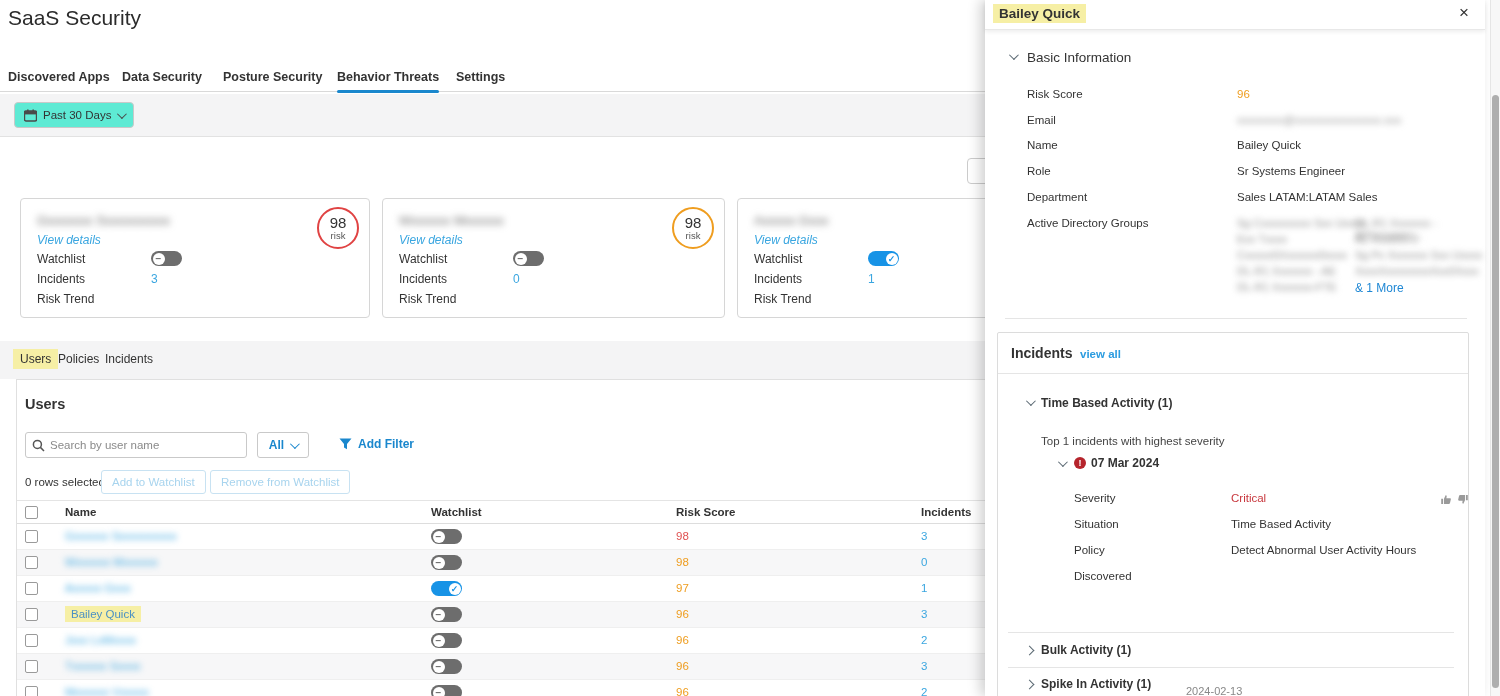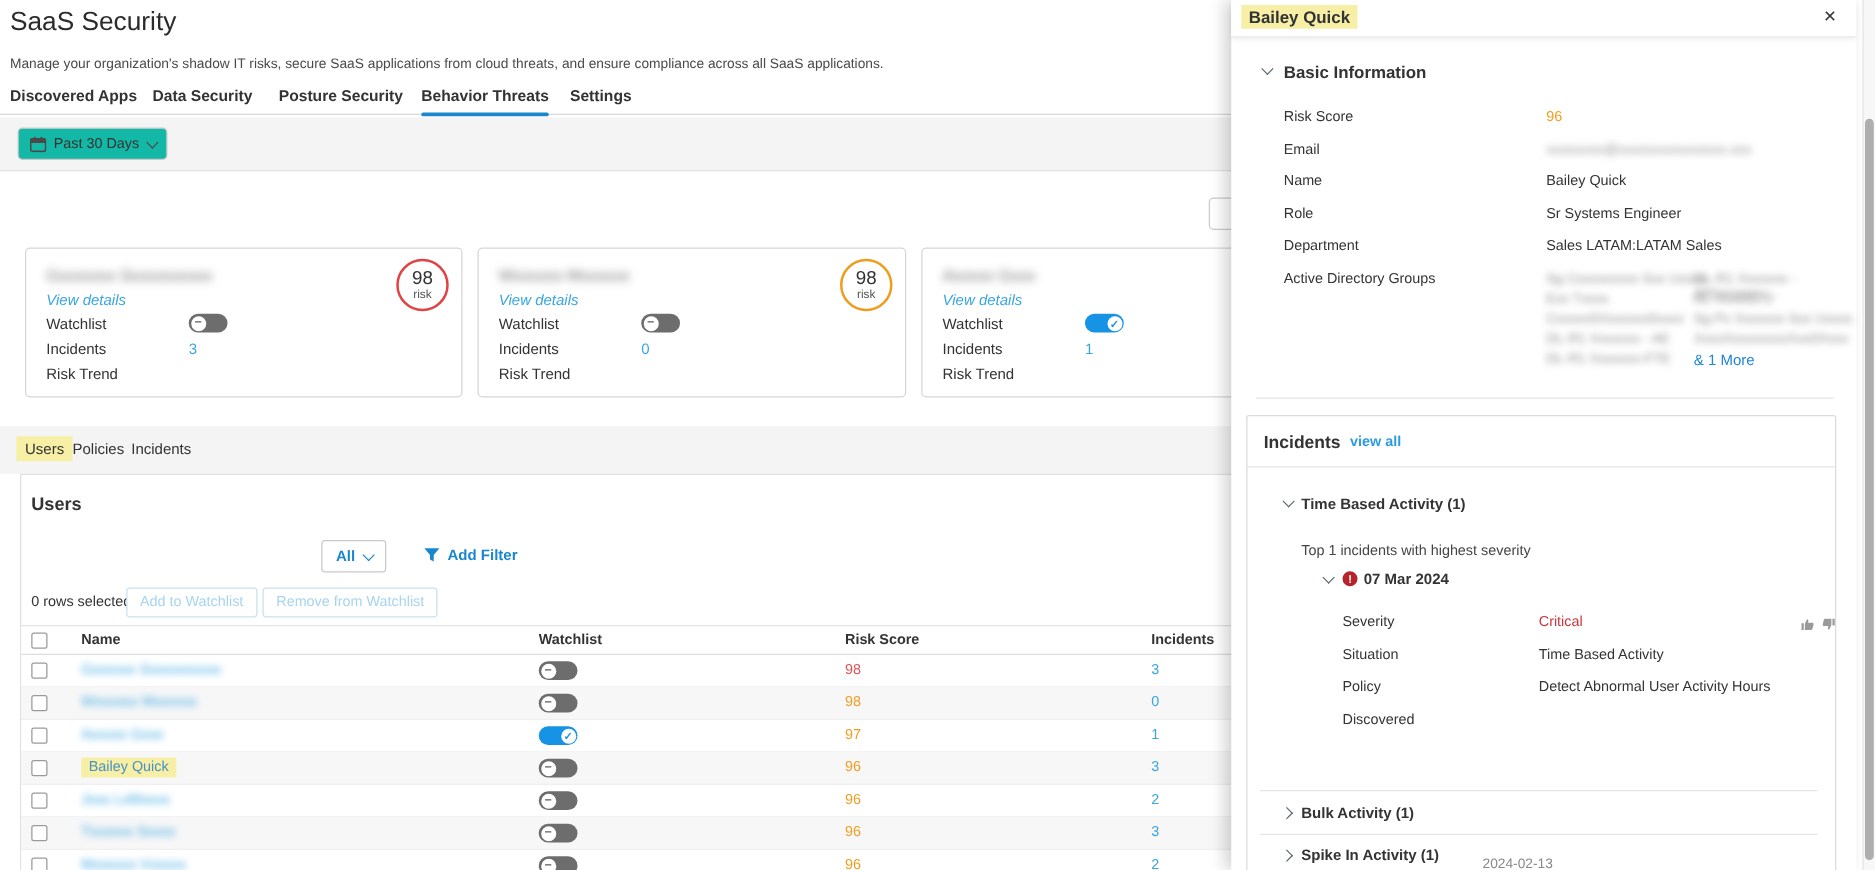--- a/index.html
+++ b/index.html
@@ -18,21 +18,21 @@
 
   
   .navtabs { left:0; top:64px; width:985px; height:28px; border-bottom:1px solid #d9d9d9; }
   .navtab { position:absolute; top:6px; font-size:12.5px; font-weight:700; color:#333; cursor:pointer; padding-bottom:8px; }
   .navtab.active::after { content:""; position:absolute; left:0; right:0; bottom:-1px; height:3px; background:#1a87cd; border-radius:2px; }
 
   
   .strip1 { left:0; top:94px; width:985px; height:42px; background:#f4f4f5; }
   .strip2 { left:0; top:341px; width:985px; height:38px; background:#f4f4f5; }
 
-  .datebtn { position:absolute; left:14px; top:8px; height:26px; padding:0 9px; background:#14b8a6;
+  .datebtn { position:absolute; left:14px; top:8px; height:26px; padding:0 9px; background:#5eead4;
     border:1px solid #c9c9c9; border-radius:4px; display:flex; align-items:center; gap:6px;
     font-size:11.5px; color:#333; font-family:inherit; cursor:pointer; }
   .chev { display:inline-block; width:7px; height:7px; border-right:1.6px solid #4a4a4a; border-bottom:1.6px solid #4a4a4a; }
   .chev.down { transform:rotate(45deg) translateY(-2px); }
   .chev.right { transform:rotate(-45deg); }
   .chev.blue { border-color:#1a87cd; }
   .chev.gray { border-color:#5a6872; }
 
   
   .risky-section { left:0; top:136px; width:1000px; height:205px; background:#fff; border-top:1px solid #e2e2e2; }
@@ -91,21 +91,21 @@
   .tinc { position:absolute; left:904px; top:6px; font-size:11.5px; color:#3aa6e0; cursor:pointer; }
 
   
   .panel { left:985px; top:0; width:500px; height:696px; background:#fff; box-shadow:-5px 0 12px rgba(0,0,0,.18); z-index:20; }
   .panel-header { position:absolute; left:0; top:0; width:100%; height:30px; background:#fff; border-bottom:1px solid #e8e8e8; box-shadow:0 2px 4px rgba(0,0,0,.07); z-index:2; }
   .panel-title { position:absolute; left:8px; top:4px; font-size:13.5px; font-weight:600; color:#333; }
   .close-x { position:absolute; right:16px; top:3px; font-size:17px; color:#333; cursor:pointer; line-height:1.2; }
   .flabel { position:absolute; left:42px; font-size:11.5px; color:#333; }
   .fvalue { position:absolute; left:252px; font-size:11.5px; color:#333; }
   .orange { color:#ef9d1f; }
-  .sec-head { position:absolute; left:42px; font-size:13.5px; font-weight:700; color:#333; }
+  .sec-head { position:absolute; left:42px; font-size:13.5px; font-weight:400; color:#333; }
   .divider { position:absolute; height:1px; background:#e5e5e5; }
   .adg1 { position:absolute; left:252px; font-size:11px; color:#8f8f8f; }
   .adg2 { position:absolute; left:370px; font-size:11px; color:#8f8f8f; }
   .morelink { position:absolute; left:370px; font-size:12px; color:#1e87d4; cursor:pointer; }
 
   .incbox { position:absolute; left:12px; top:332px; width:472px; height:420px; border:1px solid #dcdcdc; border-radius:2px; background:#fff; }
   .inc-title { position:absolute; left:13px; top:12px; font-size:14px; font-weight:700; color:#333; }
   .inc-viewall { position:absolute; left:82px; top:15px; font-size:11.5px; font-weight:600; color:#2b9ce0; cursor:pointer; }
   .grp-label { position:absolute; left:43px; font-size:12px; font-weight:700; color:#333; }
   .alerticon { position:absolute; width:12px; height:12px; border-radius:50%; background:#b5242c; color:#fff;
@@ -120,21 +120,20 @@
   .pagescroll .thumb { position:absolute; left:1px; top:95px; width:7px; height:593px; background:#aeaeae; border-radius:4px; }
 
   svg { display:block; }
 </style>
 </head>
 <body>
 
 <div class="stage">
 
   <div class="abs pg-title">SaaS Security</div>
-  <div class="abs pg-sub">Manage your organization's shadow IT risks, secure SaaS applications from cloud threats, and ensure compliance across all SaaS applications.</div>
 
   <div class="abs navtabs">
     <span class="navtab" style="left:8px">Discovered Apps</span>
     <span class="navtab" style="left:122px">Data Security</span>
     <span class="navtab" style="left:223px">Posture Security</span>
     <span class="navtab active" style="left:337px">Behavior Threats</span>
     <span class="navtab" style="left:456px">Settings</span>
   </div>
 
   <div class="abs strip1">
@@ -197,20 +196,29 @@
 
   <div class="abs strip2">
     <span class="sectab" style="left:13px" data-mode="highlight">Users</span>
     <span class="sectab" style="left:58px" data-mode="plain">Policies</span>
     <span class="sectab" style="left:105px" data-mode="plain">Incidents</span>
   </div>
 
   <div class="abs users-card">
     <div class="abs uc-title">Users</div>
 
+    <div class="abs searchbox">
+      <span>
+        <svg width="13" height="13" viewBox="0 0 13 13">
+            <circle cx="5.4" cy="5.4" r="4" fill="none" stroke="#555" stroke-width="1.5"></circle>
+            <line x1="8.4" y1="8.4" x2="12" y2="12" stroke="#555" stroke-width="1.5"></line>
+          </svg>
+      </span>
+      <input placeholder="Search by user name" style="">
+    </div>
 
     <div class="abs alldd">
       <span>All</span>
       <span class="chev down blue"></span>
     </div>
 
     <div class="abs addfilter">
       <span>
         <svg width="13" height="12" viewBox="0 0 13 12">
             <path d="M0.5 0.5h12L8 6v5.2L5 9.5V6z" fill="#1a87cd"></path>

